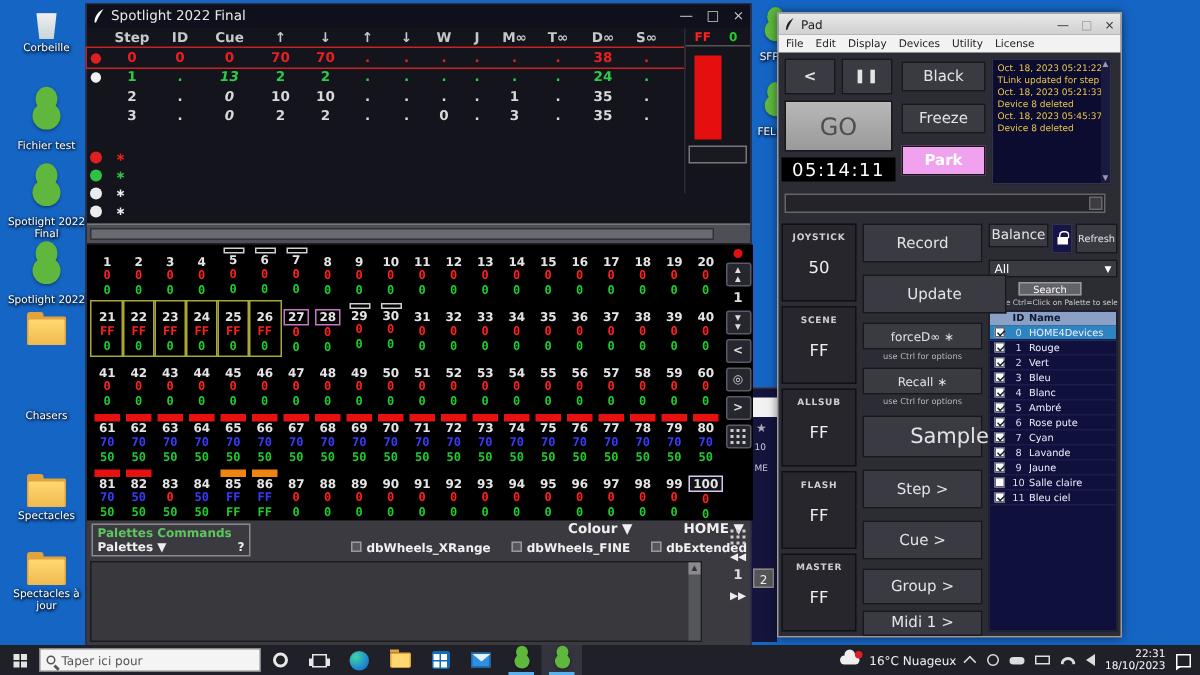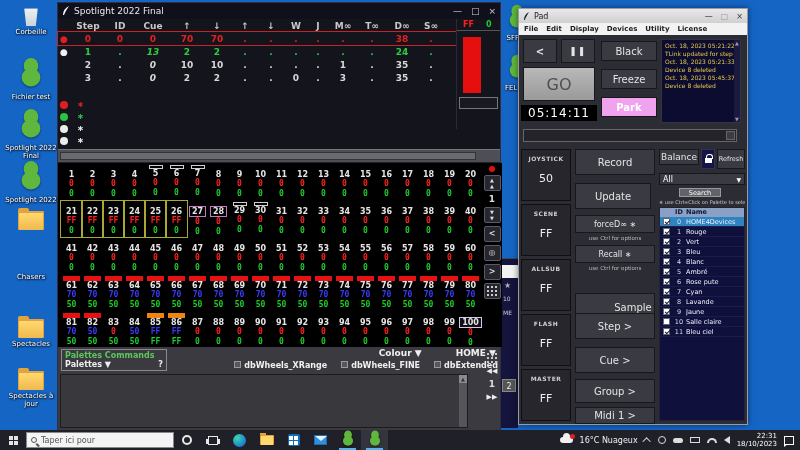--- a/index.html
+++ b/index.html
@@ -92,21 +92,21 @@
   #sliver .fr{position:absolute;left:2px;color:#ccd;font-size:6px;}
   #sliver .gb{position:absolute;left:1px;width:14px;height:13px;background:#555;color:#eee;font-size:8px;text-align:center;line-height:13px;border:1px solid #888;}
 
   
   #padwin{left:518px;top:8px;width:230px;height:417px;background:#2c2c34;border:1px solid #9a9aa2;box-shadow:0 0 6px rgba(0,0,0,.5);}
   #p-title{left:0;top:0;width:228px;height:14px;background:linear-gradient(#e8e8e8,#d0d0d0);display:flex;align-items:center;gap:4px;padding:0 4px;}
   #p-title .t{font-size:8px;color:#222;flex:1;}
   #p-title .wbtns{color:#333;font-size:8px;gap:8px;}
   #p-title .dim{color:#999;}
   #p-menu{left:0;top:14px;width:228px;height:12px;background:#f2f2f2;display:flex;align-items:center;gap:8px;padding:0 5px;}
-  #p-menu span{font-size:7px;color:#222;cursor:pointer;font-weight:bold;}
+  #p-menu span{font-size:7px;color:#222;cursor:pointer;}
   .padbtn{position:absolute;background:#3a3a42;border:1px solid #17171c;color:#e4e4e4;font-size:10px;display:flex;align-items:center;justify-content:center;cursor:pointer;}
   #b-go{background:linear-gradient(#b8b8b8,#9a9a9a);color:#4f4f4f;font-size:16px;font-weight:normal;}
   #b-park{background:#f0a2ee;color:#fff;font-weight:bold;}
   #p-time{position:absolute;left:2px;top:96px;width:76px;height:16px;background:#000;color:#fff;font-size:12px;display:flex;align-items:center;justify-content:center;letter-spacing:1px;}
   #p-log{position:absolute;left:142px;top:30px;width:80px;height:84px;background:#0c0c30;border:1px solid #334;padding:2px 7px 2px 3px;overflow:hidden;}
   #p-log .ll{font-size:6px;color:#e8c84a;line-height:8px;white-space:nowrap;}
   #p-logsb{position:absolute;right:0;top:0;width:6px;height:100%;background:#1a1a40;display:flex;flex-direction:column;justify-content:space-between;align-items:center;}
   #p-logsb i{font-style:normal;color:#99a;font-size:5px;line-height:6px;}
   #p-input{position:absolute;left:4px;top:120px;width:214px;height:13px;background:#232329;border:1px solid #666;}
   #p-input .grip{position:absolute;right:1px;top:1px;width:9px;height:9px;background:#3c3c44;border:1px solid #666;}
@@ -1210,26 +1210,26 @@
     </div>
     <div class="fbox" style="top: 305px;">
       <div class="fl">FLASH</div>
       <div class="fv">FF</div>
     </div>
     <div class="fbox" style="top: 360px;">
       <div class="fl">MASTER</div>
       <div class="fv">FF</div>
     </div>
     <div class="padbtn" style="left: 56px; top: 140px; width: 80px; height: 26px; font-size: 10px;">Record</div>
-    <div class="padbtn" style="left: 56px; top: 174px; width: 76px; height: 26px; font-size: 10px; text-align: center;">Update</div>
+    <div class="padbtn" style="left: 56px; top: 174px; width: 96px; height: 26px; font-size: 10px; text-align: center;">Update</div>
     <div class="padbtn" style="left: 56px; top: 206px; width: 80px; height: 18px; font-size: 8px;">forceD∞ ∗</div>
     <div class="hint" style="top: 226px;">use Ctrl for options</div>
     <div class="padbtn" style="left: 56px; top: 236px; width: 80px; height: 18px; font-size: 8px;">Recall ∗</div>
     <div class="hint" style="top: 256px;">use Ctrl for options</div>
-    <div class="padbtn" style="left: 56px; top: 284px; width: 80px; height: 28px; font-size: 10px; padding-left: 36px;">Sample</div>
+    <div class="padbtn" style="left: 56px; top: 268px; width: 80px; height: 28px; font-size: 14px; padding-left: 36px;">Sample</div>
     <div class="padbtn" style="left: 56px; top: 304px; width: 80px; height: 26px; font-size: 10px;">Step &gt;</div>
     <div class="padbtn" style="left: 56px; top: 338px; width: 80px; height: 26px; font-size: 10px;">Cue &gt;</div>
     <div class="padbtn" style="left: 56px; top: 370px; width: 80px; height: 24px; font-size: 10px;">Group &gt;</div>
     <div class="padbtn" style="left: 56px; top: 398px; width: 80px; height: 17px; font-size: 10px;">Midi 1 &gt;</div>
   </div>
 
 <div id="taskbar" class="abs">
   <div class="tb-it" id="tb-start">
       <div class="winlogo">
         <i></i>

